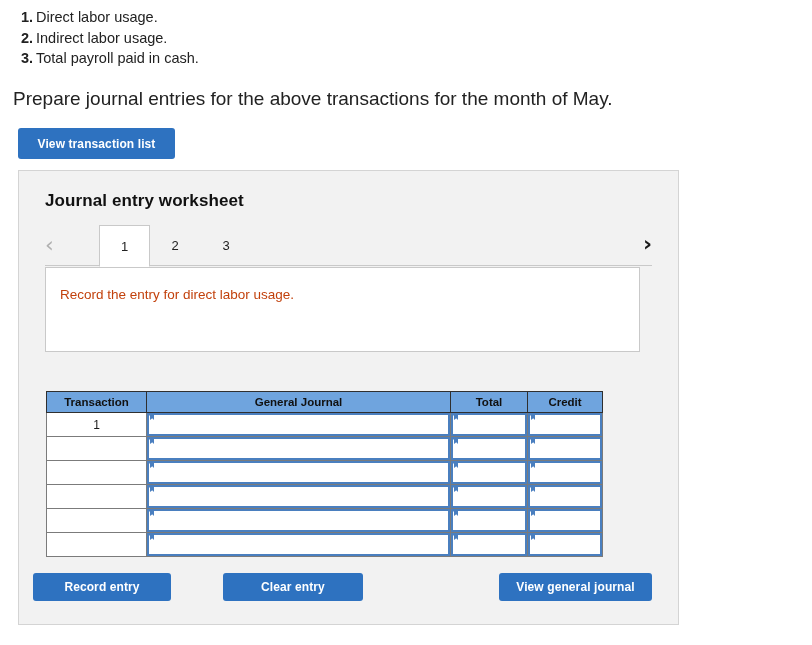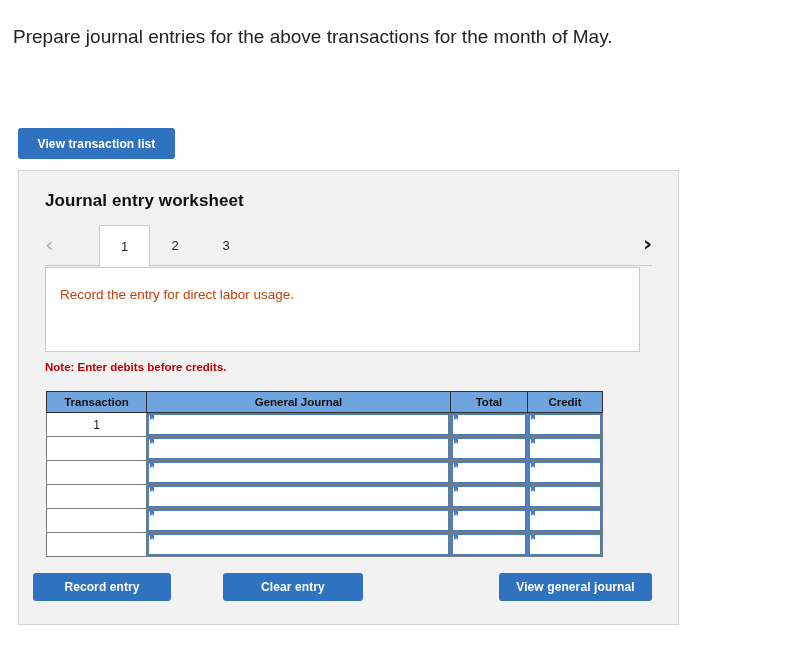--- a/index.html
+++ b/index.html
@@ -265,20 +265,31 @@
     left: 480px;
     top: 402px;
     width: 153px;
     height: 28px;
   }
 </style>
 </head>
 <body>
 
 <div class="intro">
+  <div class="req-list">
+    <div class="req-line">
+      <span class="req-num">1.</span><span>Direct labor usage.</span>
+    </div>
+    <div class="req-line">
+      <span class="req-num">2.</span><span>Indirect labor usage.</span>
+    </div>
+    <div class="req-line">
+      <span class="req-num">3.</span><span>Total payroll paid in cash.</span>
+    </div>
+  </div>
   <div class="prompt">Prepare journal entries for the above transactions for the month of May.</div>
 </div>
 
 <button class="btn" id="view-transaction-list">View transaction list</button>
 
 <div class="panel">
 
   <div class="panel-title">Journal entry worksheet</div>
 
   <div class="tabstrip">
@@ -293,21 +304,20 @@
     <div class="tab" style="left:155px; width:52px;">
       <span>3</span>
     </div>
     <span class="chev chev-right">›</span>
   </div>
 
   <div class="desc-box">
     <div class="desc-text">Record the entry for direct labor usage.</div>
   </div>
 
-  <div class="note">Note: Enter debits before credits.</div>
 
   <table class="jtable">
     <colgroup>
       <col class="col-txn">
         <col class="col-gj">
         <col class="col-debit">
         <col class="col-credit">
     </colgroup>
     <thead>
       <tr>

